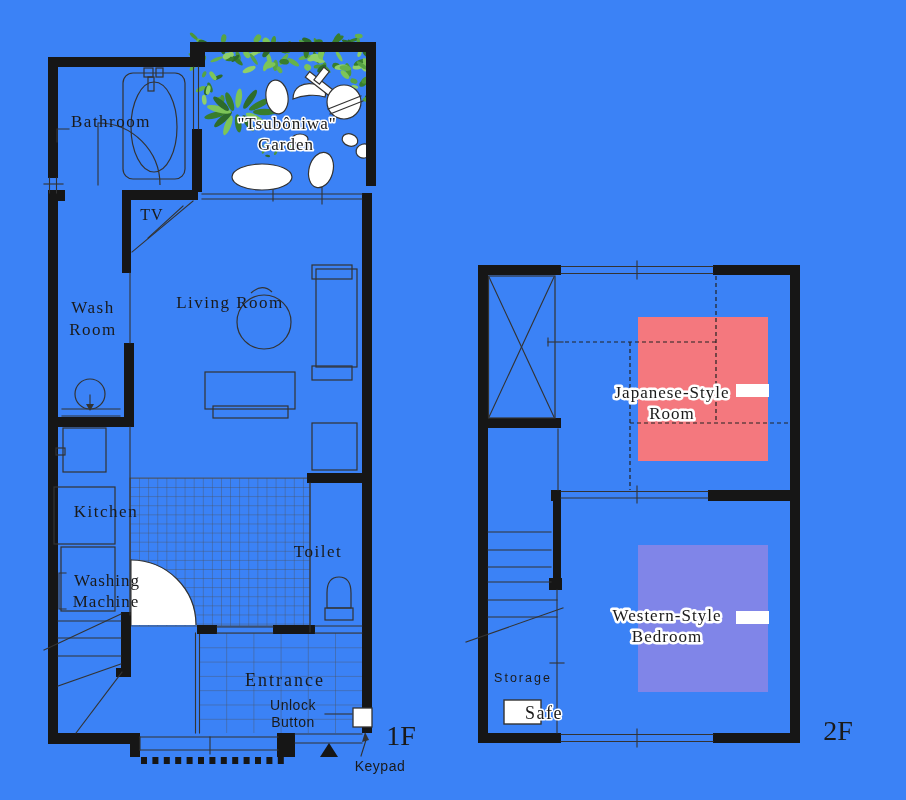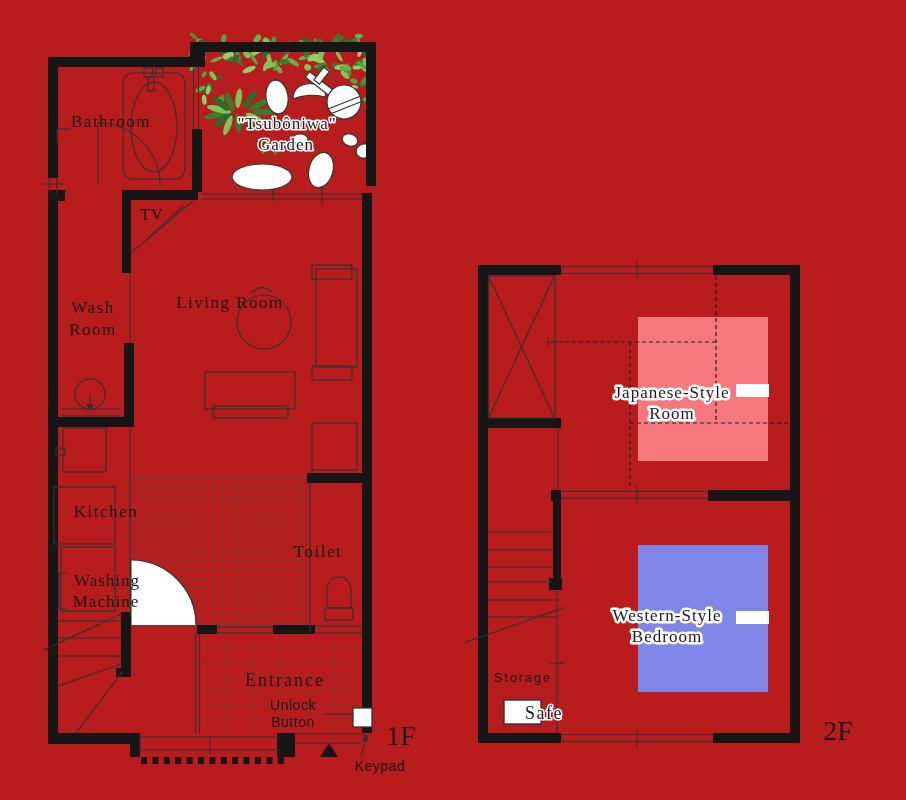--- a/index.html
+++ b/index.html
@@ -1,17 +1,17 @@
 <!DOCTYPE html>
 <html style="--wall: #161616; --line: #333333; --pink: #F4787E; --blue: #8085E8;"><head>
 <meta charset="utf-8">
 <title>Floor Plan</title>
 <style>
   html,body{margin:0;padding:0;background:#ffffff;}
-  .stage{width:906px;height:800px;margin:0 auto;background:#b91c1c;}
+  .stage{width:906px;height:800px;margin:0 auto;background:#3b82f6;}
   svg{display:block;}
   .w{fill:var(--wall,#161616);}
   .ln{stroke:var(--line,#333);stroke-width:1.1;fill:none;stroke-linecap:square;}
   .fo{stroke:#333;stroke-width:1.2;fill:none;}
   .st{stroke:#333;stroke-width:1.2;fill:#fff;}
   .dash{stroke:#222;stroke-width:1.2;fill:none;stroke-dasharray:4 3;}
   .t-serif{font-family:"Liberation Serif",serif;fill:#1a1a1a;}
   .t-sans{font-family:"Liberation Sans",sans-serif;fill:#1a1a1a;}
   .halo{stroke:#fff;stroke-width:5;paint-order:stroke;stroke-linejoin:round;}
   .halo3{stroke:#fff;stroke-width:3;paint-order:stroke;stroke-linejoin:round;}

